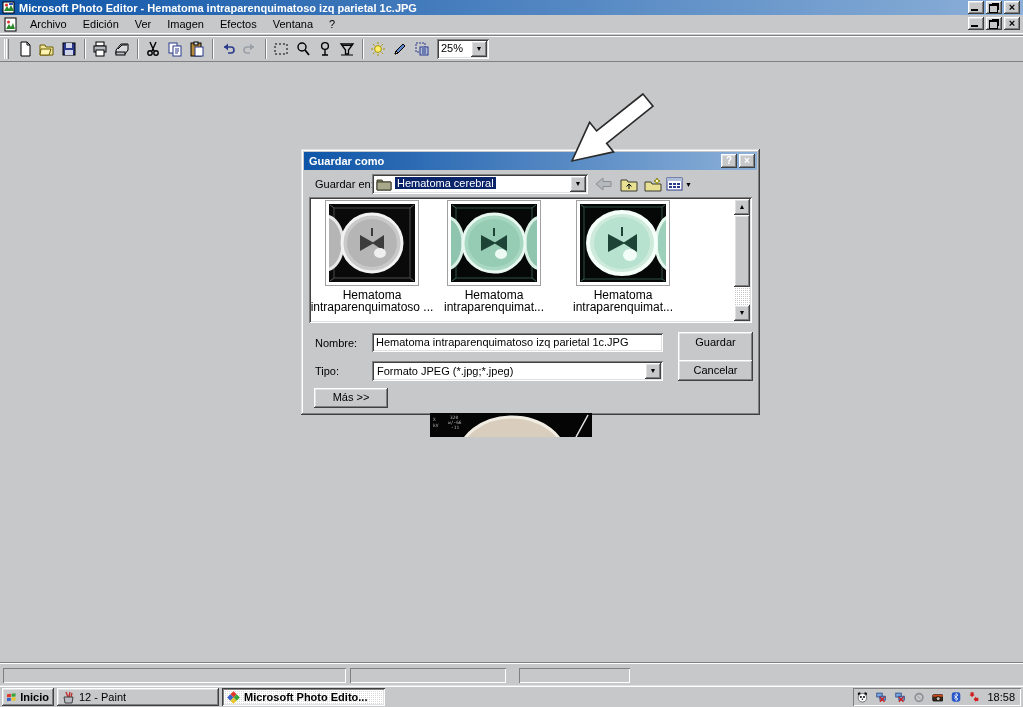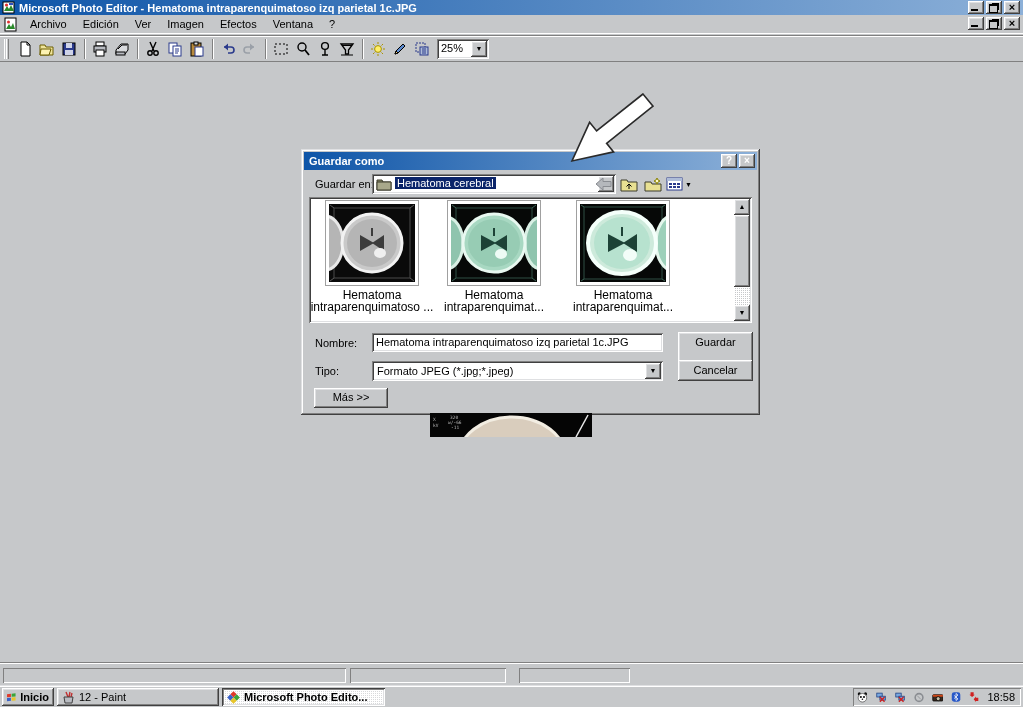--- a/index.html
+++ b/index.html
@@ -275,21 +275,21 @@
   <div class="dialog">
     <div class="dlg-title">
       <span>Guardar como</span>
       <div class="winbtns">
         <div class="winbtn">?</div>
         <div class="winbtn">×</div>
       </div>
     </div>
 
     <span class="dlg-label" style="left:14px; top:29px;">Guardar en:</span>
-    <div class="combo" style="left:71px; top:25px; width:244px;">
+    <div class="combo" style="left:71px; top:25px; width:216px;">
       <div class="cfield"></div>
       <svg width="16" height="13" viewBox="0 0 16 13" style="position:absolute; left:4px; top:4px;">
         <path d="M1 2h5l1 2h8v8H1z" fill="#8a8a6a" stroke="#3c3c2c"></path>
           <path d="M1 4h14v8H1z" fill="#a8a88a" stroke="#3c3c2c"></path>
       </svg>
       <span class="sel-text" style="position:absolute; left:23px; top:3px;">Hematoma cerebral</span>
       <div class="combo-arrow-btn">▼</div>
     </div>
     <div class="icon-btn" style="left:292px; top:25px;">
       <svg width="18" height="14" viewBox="0 0 18 14">

